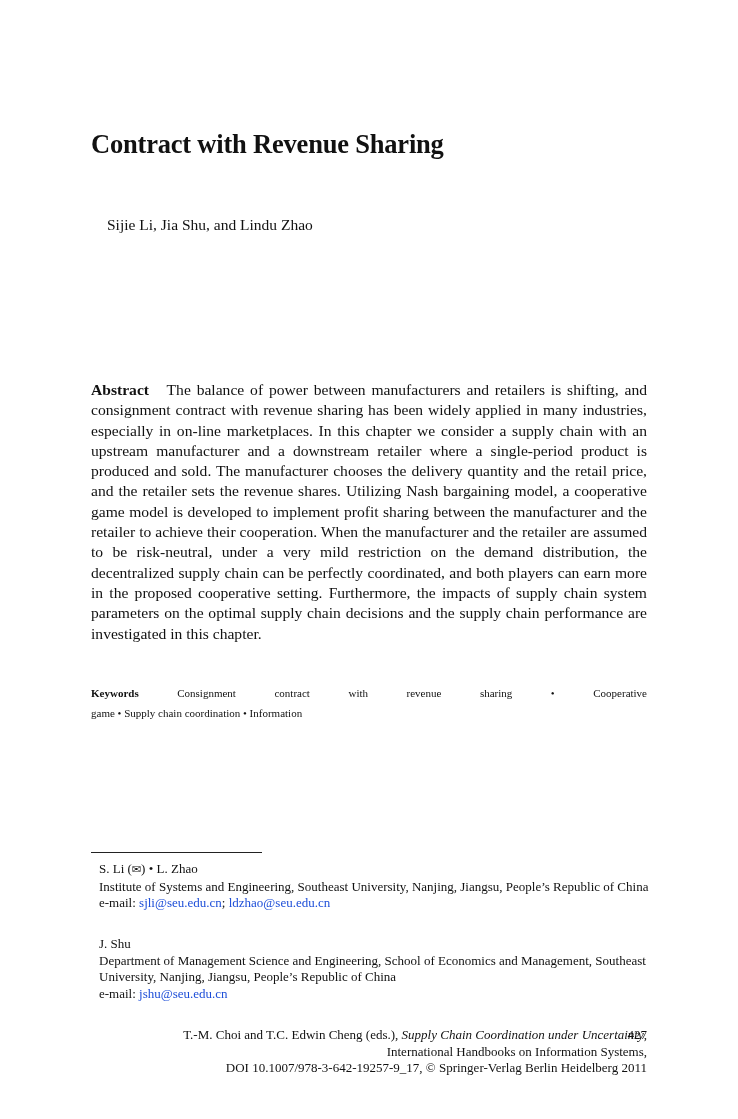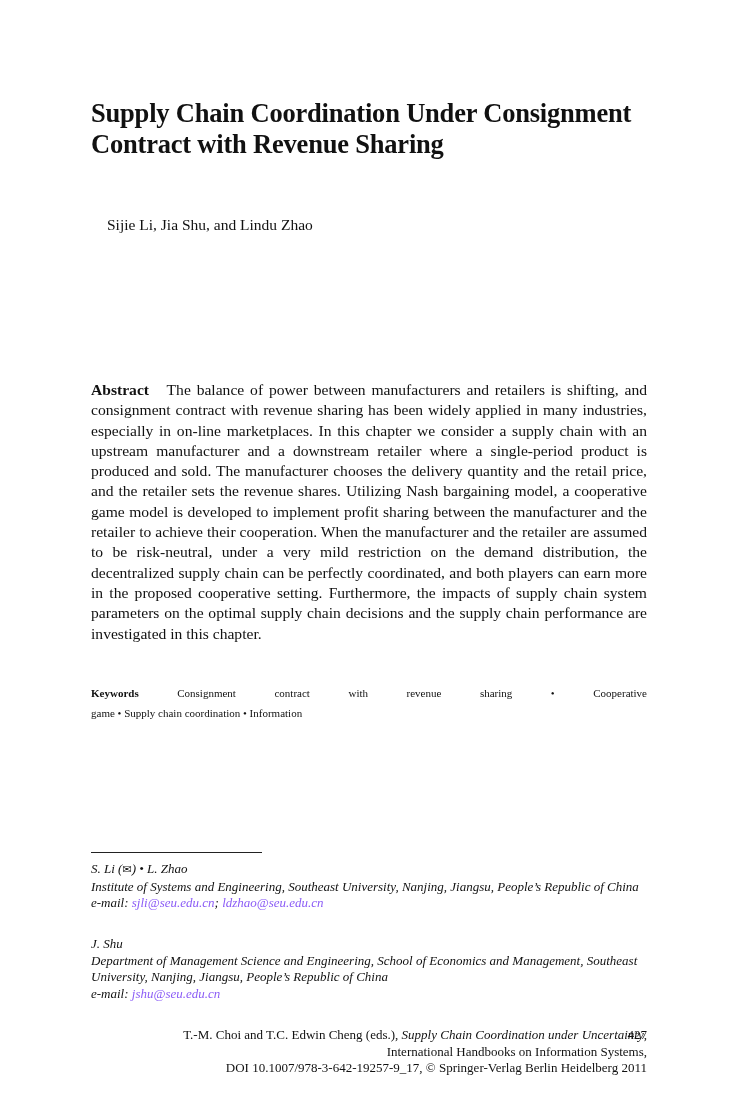--- a/index.html
+++ b/index.html
@@ -9,32 +9,32 @@
   .title { position:absolute; top:98px; left:0; width:560px; font-weight:bold;
            font-size:26.5px; line-height:31px; margin:0; letter-spacing:-0.2px; }
   .authors { position:absolute; top:200px; left:0; font-weight:normal; font-size:15.5px; margin:16px; }
   .abstract { position:absolute; top:380px; left:0; width:556px; font-size:15.6px;
               line-height:20.3px; text-align:justify; margin:0; hyphens:manual; }
   .abstract b { font-weight:bold; margin-right:12px; }
   .keywords { position:absolute; top:683px; left:0; width:556px; font-size:11px;
               line-height:20.3px; text-align:justify; text-align-last:left; margin:0; }
   .keywords .line1 { display:block; text-align:justify; text-align-last:justify; }
   .rule { position:absolute; top:852px; left:0; width:171px; height:1px; background:#222; }
-  .fn { position:absolute; left:0; width:560px; font-size:13px; line-height:16.6px; margin:0;font-style:italic; }
-  .fn a, .link { color:#8b5cf6; text-decoration:none; }
+  .fn { position:absolute; left:8px; width:560px; font-size:13px; line-height:16.6px; margin:0; }
+  .fn a, .link { color:#1d4ed8; text-decoration:none; }
   .footer { position:absolute; top:1027px; left:0; width:556px; font-size:13px; line-height:16.6px;text-align:right; }
   .pagenum { position:absolute; right:0; top:0; }
   .env { font-family:"DejaVu Sans", sans-serif; font-size:11px; }
 </style>
 </head>
 <body>
 
 <div class="page">
   <h1 class="title">
-    <span>Supply Chain Coordination Under Consignment</span><br>
+    <br>
     <span>Contract with Revenue Sharing</span>
   </h1>
 
   <p class="authors">Sijie Li, Jia Shu, and Lindu Zhao</p>
 
   <p class="abstract"><b>Abstract</b> <span>The balance of power between manufacturers and retailers is shifting, and consignment contract with revenue sharing has been widely applied in many industries, especially in on-line marketplaces. In this chapter we consider a supply chain with an upstream manufacturer and a downstream retailer where a single-period product is produced and sold. The manufacturer chooses the delivery quantity and the retail price, and the retailer sets the revenue shares. Utilizing Nash bargaining model, a cooperative game model is developed to implement profit sharing between the manufacturer and the retailer to achieve their coopera­tion. When the manufacturer and the retailer are assumed to be risk-neutral, under a very mild restriction on the demand distribution, the decentralized supply chain can be perfectly coordinated, and both players can earn more in the proposed coopera­tive setting. Furthermore, the impacts of supply chain system parameters on the optimal supply chain decisions and the supply chain performance are investigated in this chapter.</span></p>
 
   <p class="keywords">
     <span class="line1"><b>Keywords</b> <span>Consignment contract with revenue sharing • Cooperative</span></span>
     <span>game • Supply chain coordination • Information</span>

